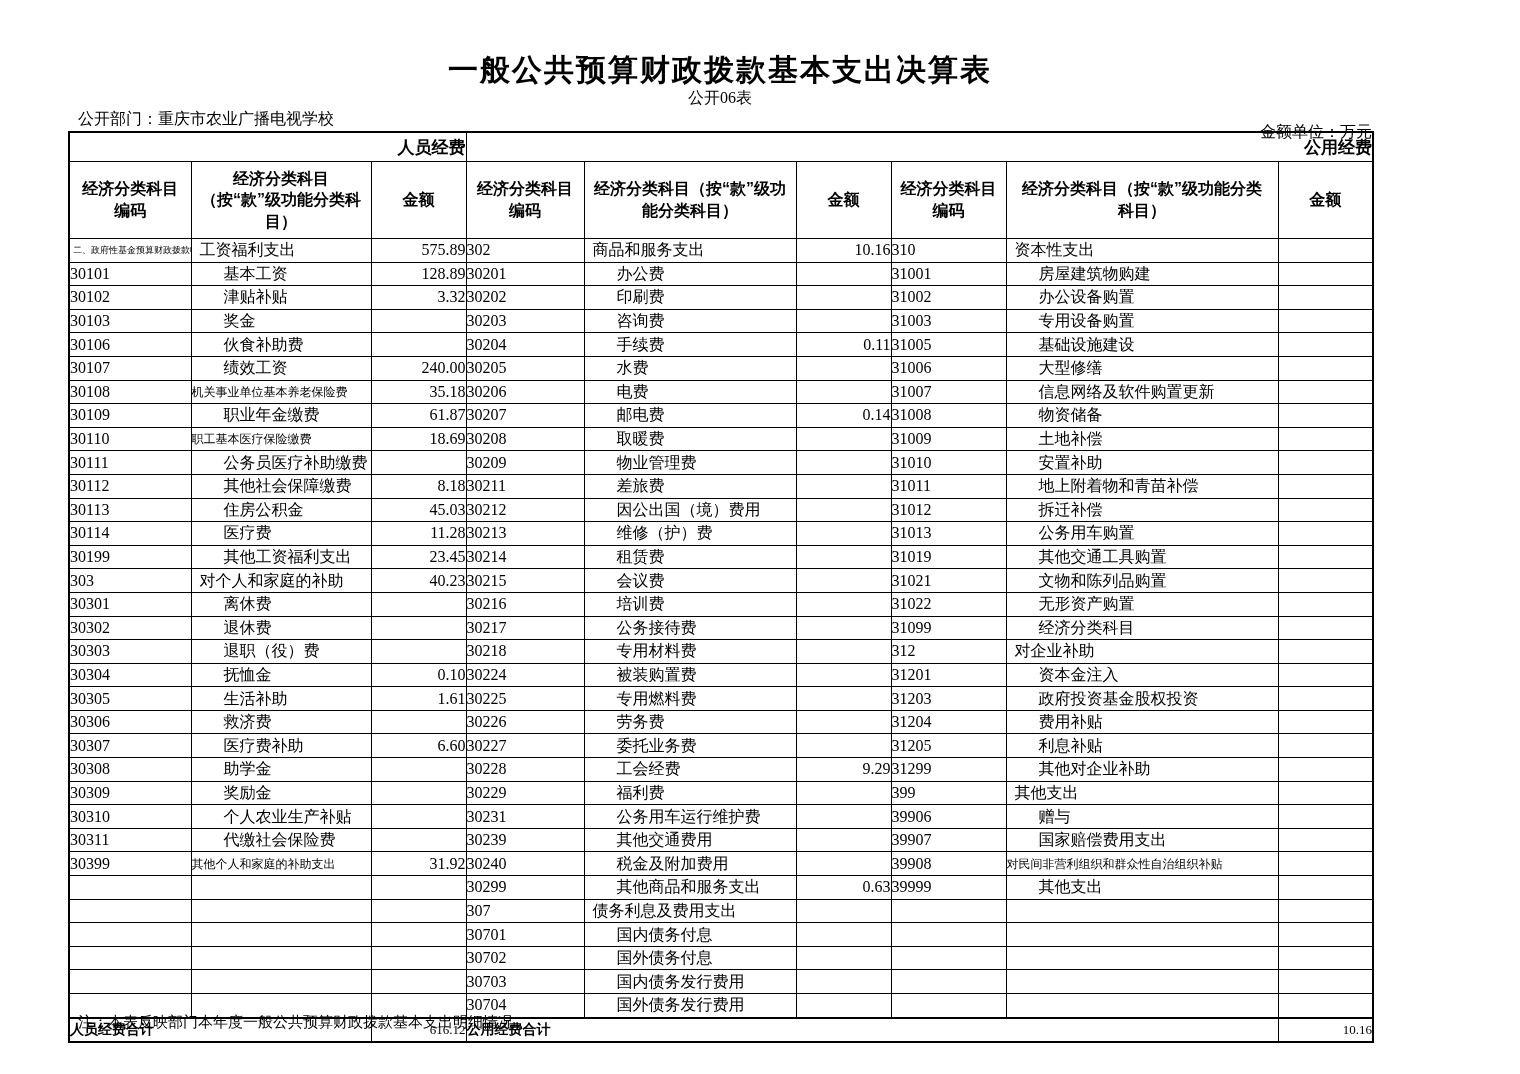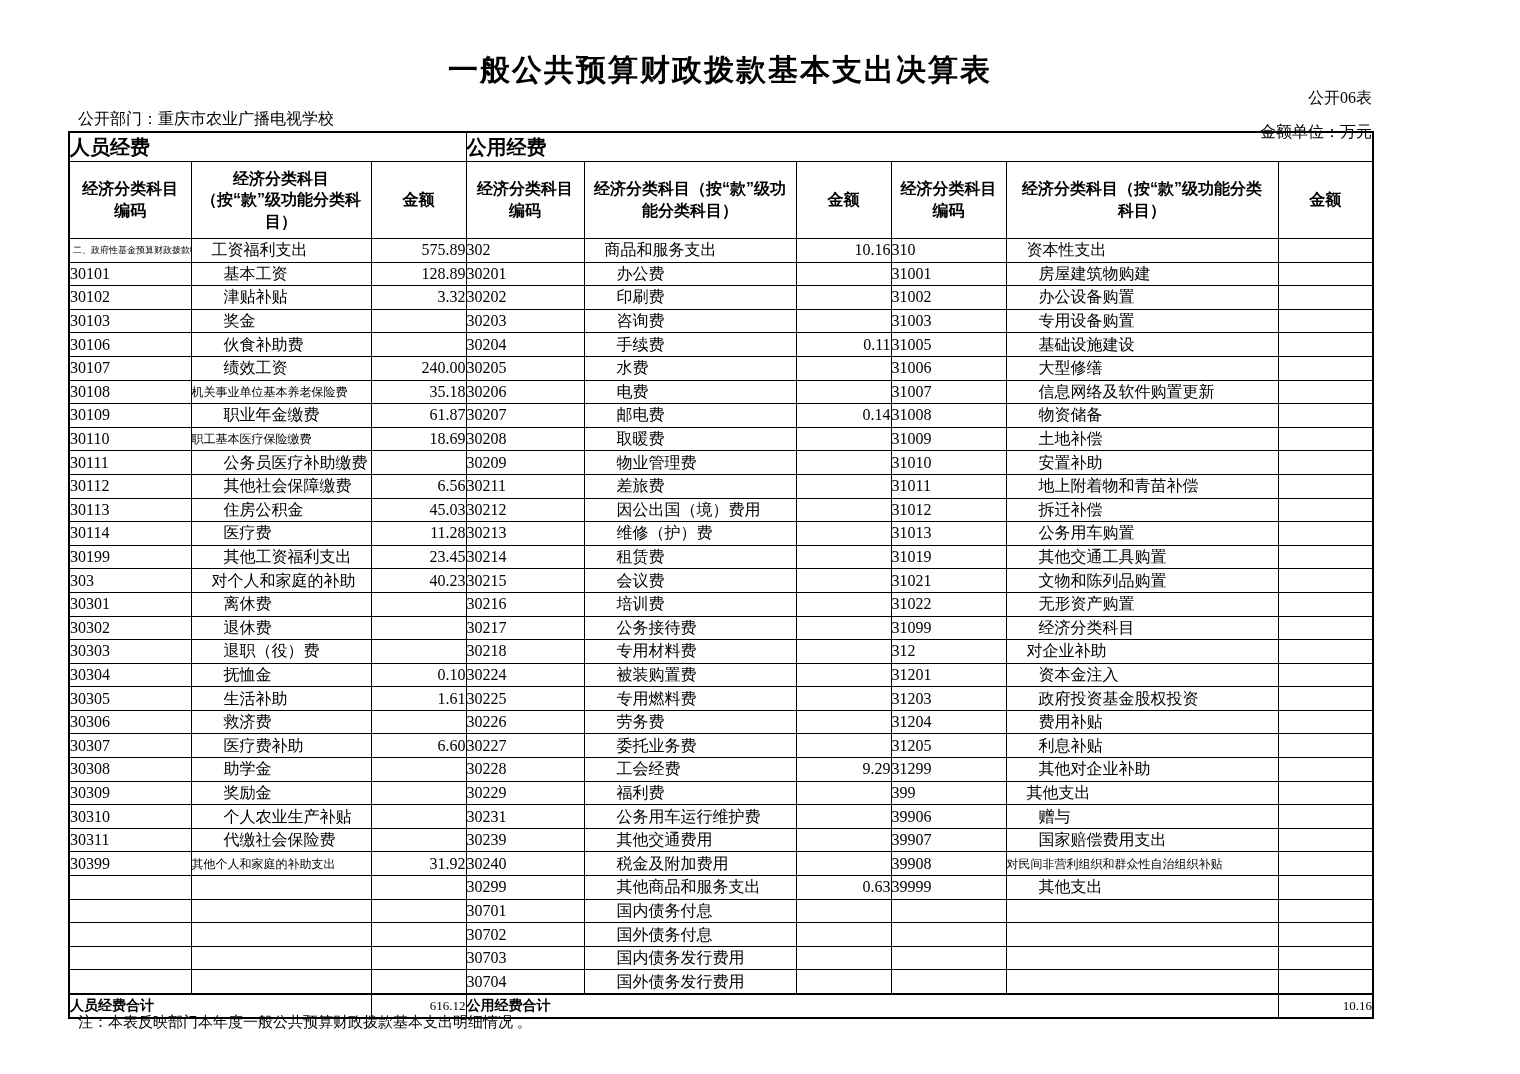--- a/index.html
+++ b/index.html
@@ -11,53 +11,53 @@
   .page { position: relative; width: 1220px; height: 1074px; background: #fff; }
 
   .doc-title {
     position: absolute; top: 50px; left: 68px; width: 1304px;
     text-align: center;
     font-family: "Liberation Sans", "DejaVu Sans", sans-serif;
     font-weight: bold; font-size: 30px; letter-spacing: 2px;
   }
   .sheet-label {
     position: absolute; top: 88px; left: 68px; width: 1304px;
-    text-align: right; font-size: 16px;
+    text-align: center; font-size: 16px;
   }
   .dept-label {
     position: absolute; top: 109px; left: 78px; font-size: 16px;
   }
   .unit-label {
     position: absolute; top: 122px; left: 68px; width: 1304px;
     text-align: right; font-size: 16px;
   }
 
   table.budget {
     position: absolute; top: 131px; left: 68px; width: 1304px;
     border-collapse: collapse; table-layout: fixed;
     border: 2px solid #000;
   }
   table.budget th, table.budget td {
     border: 1px solid #000; padding: 0; overflow: hidden;
     vertical-align: middle; white-space: nowrap;
   }
   tr.group-header th {
     height: 28px; font-family: "Liberation Sans", "DejaVu Sans", sans-serif;
-    font-weight: bold; font-size: 20px; text-align: left;
+    font-weight: bold; font-size: 17px; text-align: right;
   }
   tr.col-header th {
     height: 76px; font-family: "Liberation Sans", "DejaVu Sans", sans-serif;
     font-weight: bold; font-size: 16px; text-align: center;
     line-height: 1.35; padding: 0 8px; white-space: normal;
   }
   tbody td { height: 22.6px; font-size: 16px; line-height: 1; }
   td.code   { text-align: left; padding-left: 5px; }
   td.code.tiny { font-size: 9px; padding-left: 3px; }
   td.name   { text-align: left; }
-  td.name.class { padding-left: 20px; }
+  td.name.class { padding-left: 8px; }
   td.name.item  { padding-left: 32px; }
   td.name.small { padding-left: 0; font-size: 12px; }
   td.amount { text-align: right; padding-right: 3px; }
 
   tr.total-row td { height: 22px; border-top: 2px solid #000; }
   td.total-label {
     text-align: left; font-family: "Liberation Sans", "DejaVu Sans", sans-serif;
     font-weight: bold; font-size: 14px;
   }
   td.total-amount { text-align: right; font-size: 13px; padding-right: 3px; }
@@ -212,21 +212,21 @@
           <td class="code">30209</td>
           <td class="name item">物业管理费</td>
           <td class="amount"></td>
           <td class="code">31010</td>
           <td class="name item">安置补助</td>
           <td class="amount"></td>
         </tr>
         <tr>
           <td class="code">30112</td>
           <td class="name item">其他社会保障缴费</td>
-          <td class="amount">6.56</td>
+          <td class="amount">8.18</td>
           <td class="code">30211</td>
           <td class="name item">差旅费</td>
           <td class="amount"></td>
           <td class="code">31011</td>
           <td class="name item">地上附着物和青苗补偿</td>
           <td class="amount"></td>
         </tr>
         <tr>
           <td class="code">30113</td>
           <td class="name item">住房公积金</td>
@@ -405,20 +405,31 @@
         </tr>
         <tr>
           <td class="code"></td>
           <td class="name"></td>
           <td class="amount"></td>
           <td class="code">30299</td>
           <td class="name item">其他商品和服务支出</td>
           <td class="amount">0.63</td>
           <td class="code">39999</td>
           <td class="name item">其他支出</td>
+          <td class="amount"></td>
+        </tr>
+        <tr>
+          <td class="code"></td>
+          <td class="name"></td>
+          <td class="amount"></td>
+          <td class="code">307</td>
+          <td class="name class">债务利息及费用支出</td>
+          <td class="amount"></td>
+          <td class="code"></td>
+          <td class="name"></td>
           <td class="amount"></td>
         </tr>
         <tr>
           <td class="code"></td>
           <td class="name"></td>
           <td class="amount"></td>
           <td class="code">30701</td>
           <td class="name item">国内债务付息</td>
           <td class="amount"></td>
           <td class="code"></td>

